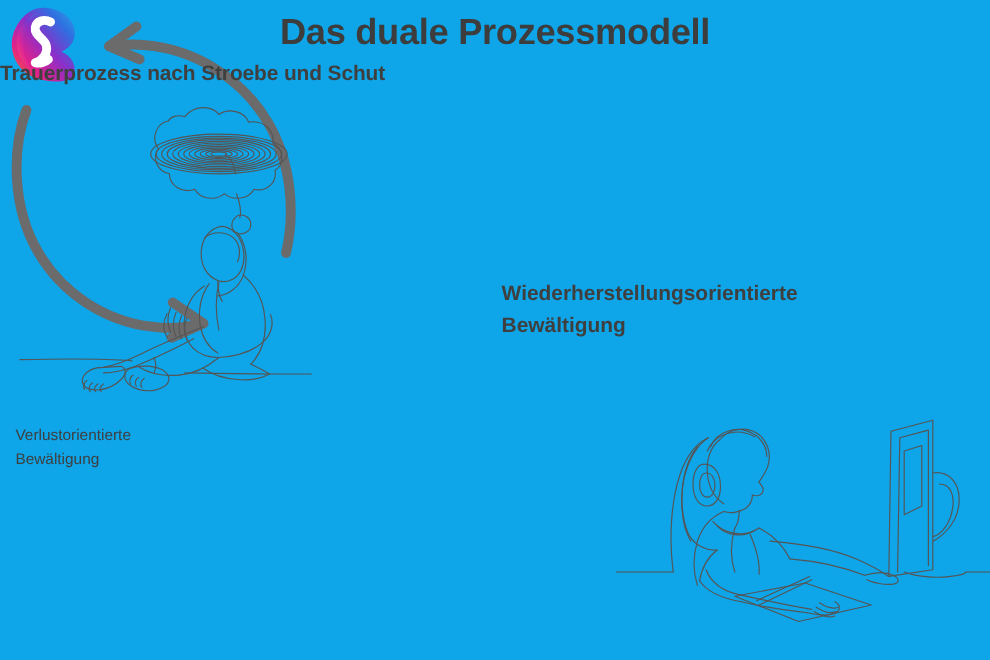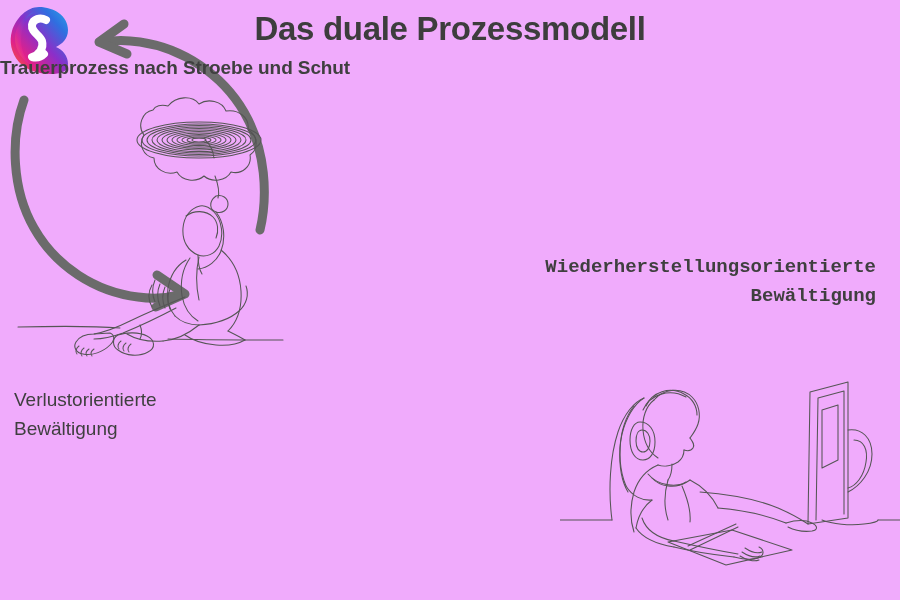--- a/index.html
+++ b/index.html
@@ -4,21 +4,21 @@
 <style>
   html, body {
     margin: 0;
     padding: 0;
     background: #ffffff;
   }
   #canvas {
     position: relative;
     width: 900px;
     height: 600px;
-    background: #f0abfc;
+    background: #0ea5e9;
     overflow: hidden;
     font-family: "Liberation Sans", sans-serif;
   }
 
   
   #logo {
     position: absolute;
     left: 6px;
     top: 4px;
     width: 66px;
@@ -50,35 +50,33 @@
     line-height: 1.2;
   }
 
   
   #label-left {
     position: absolute;
     left: 14px;
     top: 385px;
     width: 300px;
     text-align: left;
-    font-size: 19px;
+    font-size: 14px;
     color: #3f3f3f;
     line-height: 1.55;
   }
   #label-right {
     position: absolute;
     right: 24px;
     top: 253px;
     width: 420px;
-    text-align: right;
     font-size: 19px;
     font-weight: bold;
     color: #3f3f3f;
     line-height: 1.55;
-    font-family: Liberation Mono, monospace;
   }
 
   
   .illus {
     position: absolute;
   }
   #illus-left  { left: 0px;   top: 88px;  width: 300px; height: 290px; }
   #illus-right { left: 560px; top: 360px; width: 340px; height: 240px; }
   #cycle-arrow { left: 300px; top: 255px; width: 290px; height: 320px; }
 </style>

